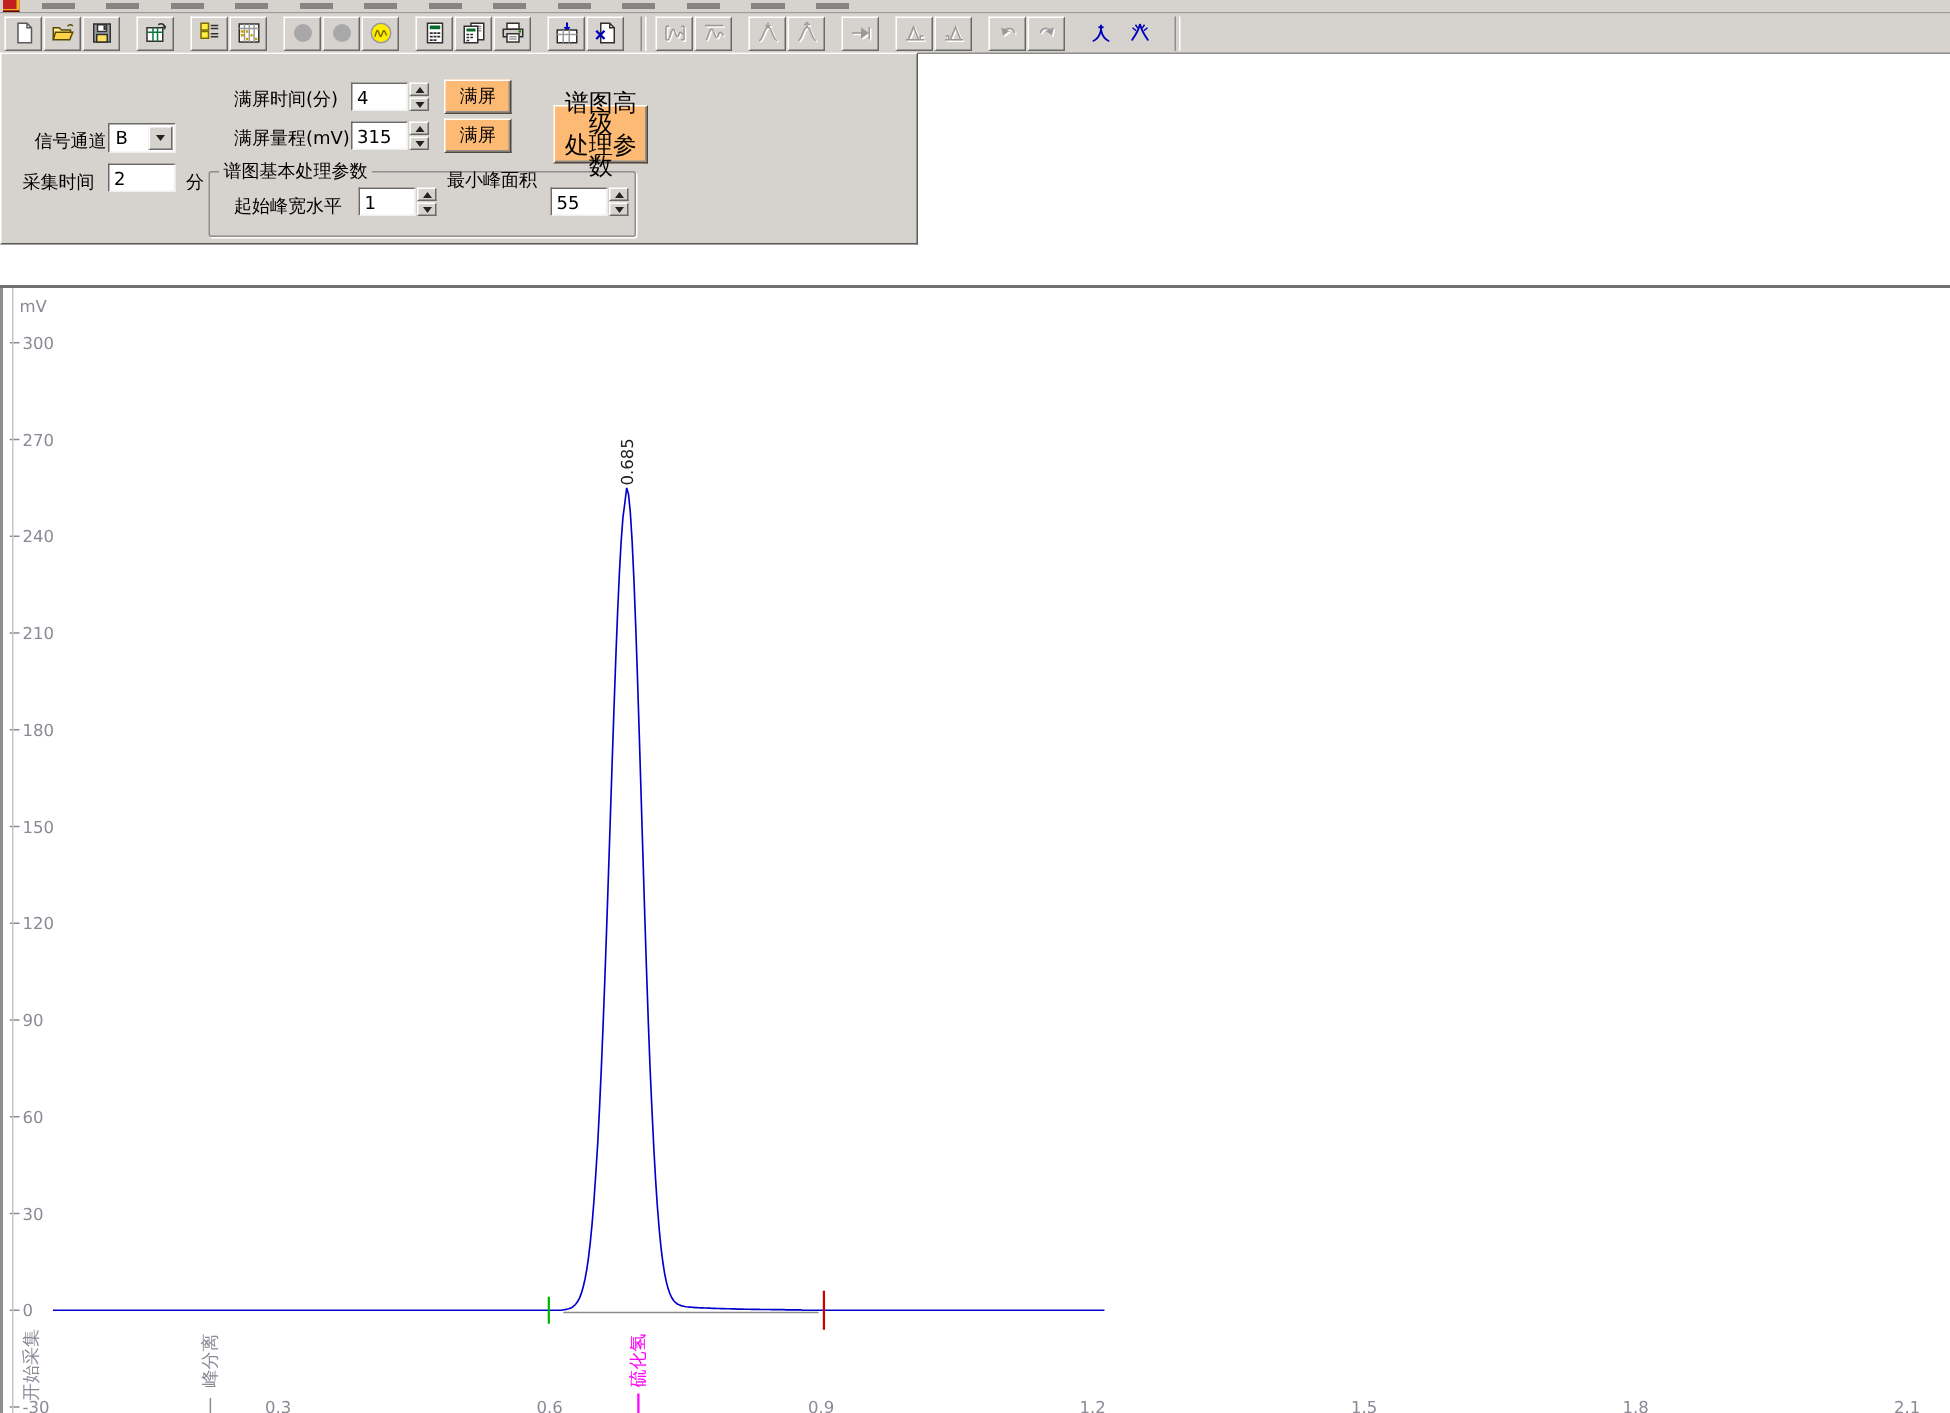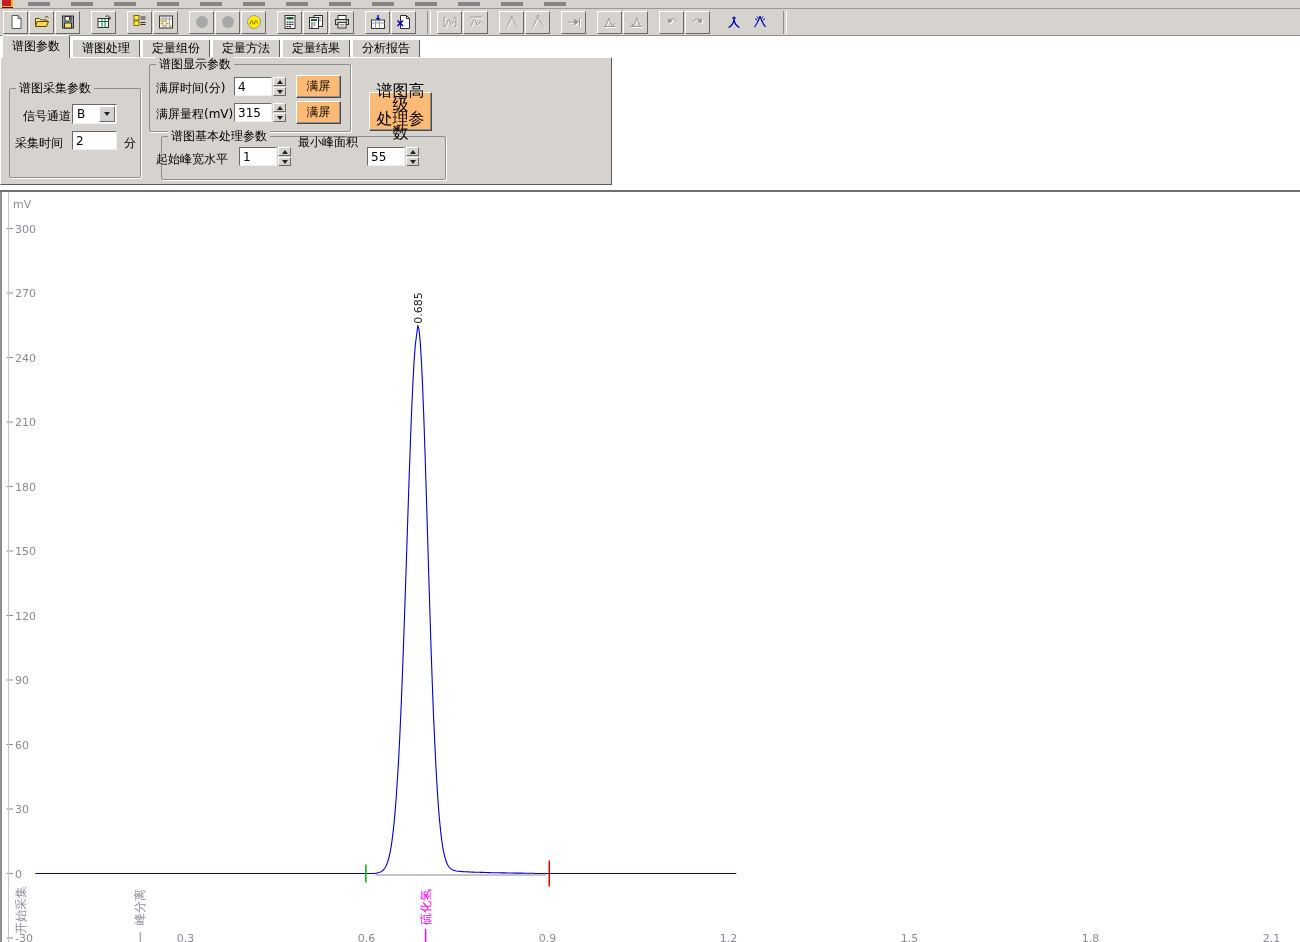--- a/index.html
+++ b/index.html
@@ -300,47 +300,33 @@
           <path d="M8 2c-.8 4-3 7.5-5.5 11M8 2c.8 4 3 7.5 5.5 11" stroke="#0000bb" stroke-width="1.2" fill="none"></path>
           <path d="M3 4.5l2.5 2M13 4.5l-2.5 2M5 2.5l1.5 2.2M11 2.5L9.5 4.7" stroke="#0000bb" fill="none"></path>
         </svg>
       </div>
     </div>
     <div class="tb-sep"></div>
   </div>
 
 <div class="workspace">
   <div class="tabcontrol">
-    <div class="tabs" id="tabs">
-        <div class="tab active">谱图参数</div>
-        <div class="tab">谱图处理</div>
-        <div class="tab">定量组份</div>
-        <div class="tab">定量方法</div>
-        <div class="tab">定量结果</div>
-        <div class="tab">分析报告</div>
-      </div>
     <div class="tabpage">
 
-      <div class="groupbox" style="left:8px;top:30px;width:130px;height:88px">
-        <span class="gb-title">谱图采集参数</span>
-      </div>
       <span class="lbl" style="left:22px;top:50px">信号通道</span>
       <div class="combo" style="left:71px;top:46px;width:45px">
         <span class="combo-val">B</span>
         <span class="combo-btn">
             <i class="tri-dn"></i>
           </span>
       </div>
       <span class="lbl" style="left:14px;top:77px">采集时间</span>
       <input class="tbx" style="left: 71px; top: 73px; width: 45px;" value="2">
       <span class="lbl" style="left:123px;top:77px">分</span>
 
-      <div class="groupbox" style="left:148px;top:6px;width:200px;height:66px">
-        <span class="gb-title">谱图显示参数</span>
-      </div>
       <span class="lbl" style="left:155px;top:22px">满屏时间(分)</span>
       <input class="tbx" style="left: 233px; top: 19px; width: 38px;" value="4">
       <div class="spin" style="left:272px;top:19px">
         <div class="sb">
             <i class="tri-up"></i>
           </div>
         <div class="sb">
             <i class="tri-dn"></i>
           </div>
       </div>
@@ -350,21 +336,21 @@
       <div class="spin" style="left:272px;top:45px">
         <div class="sb">
             <i class="tri-up"></i>
           </div>
         <div class="sb">
             <i class="tri-dn"></i>
           </div>
       </div>
       <div class="btn3d" style="left:295px;top:43px;width:45px;height:23px">满屏</div>
 
-      <div class="groupbox" style="left:160px;top:78px;width:283px;height:42px">
+      <div class="groupbox" style="left:138px;top:78px;width:283px;height:42px">
         <span class="gb-title">谱图基本处理参数</span>
       </div>
       <span class="lbl" style="left:155px;top:93px">起始峰宽水平</span>
       <input class="tbx" style="left: 238px; top: 89px; width: 38px;" value="1">
       <div class="spin" style="left:277px;top:89px">
         <div class="sb">
             <i class="tri-up"></i>
           </div>
         <div class="sb">
             <i class="tri-dn"></i>

